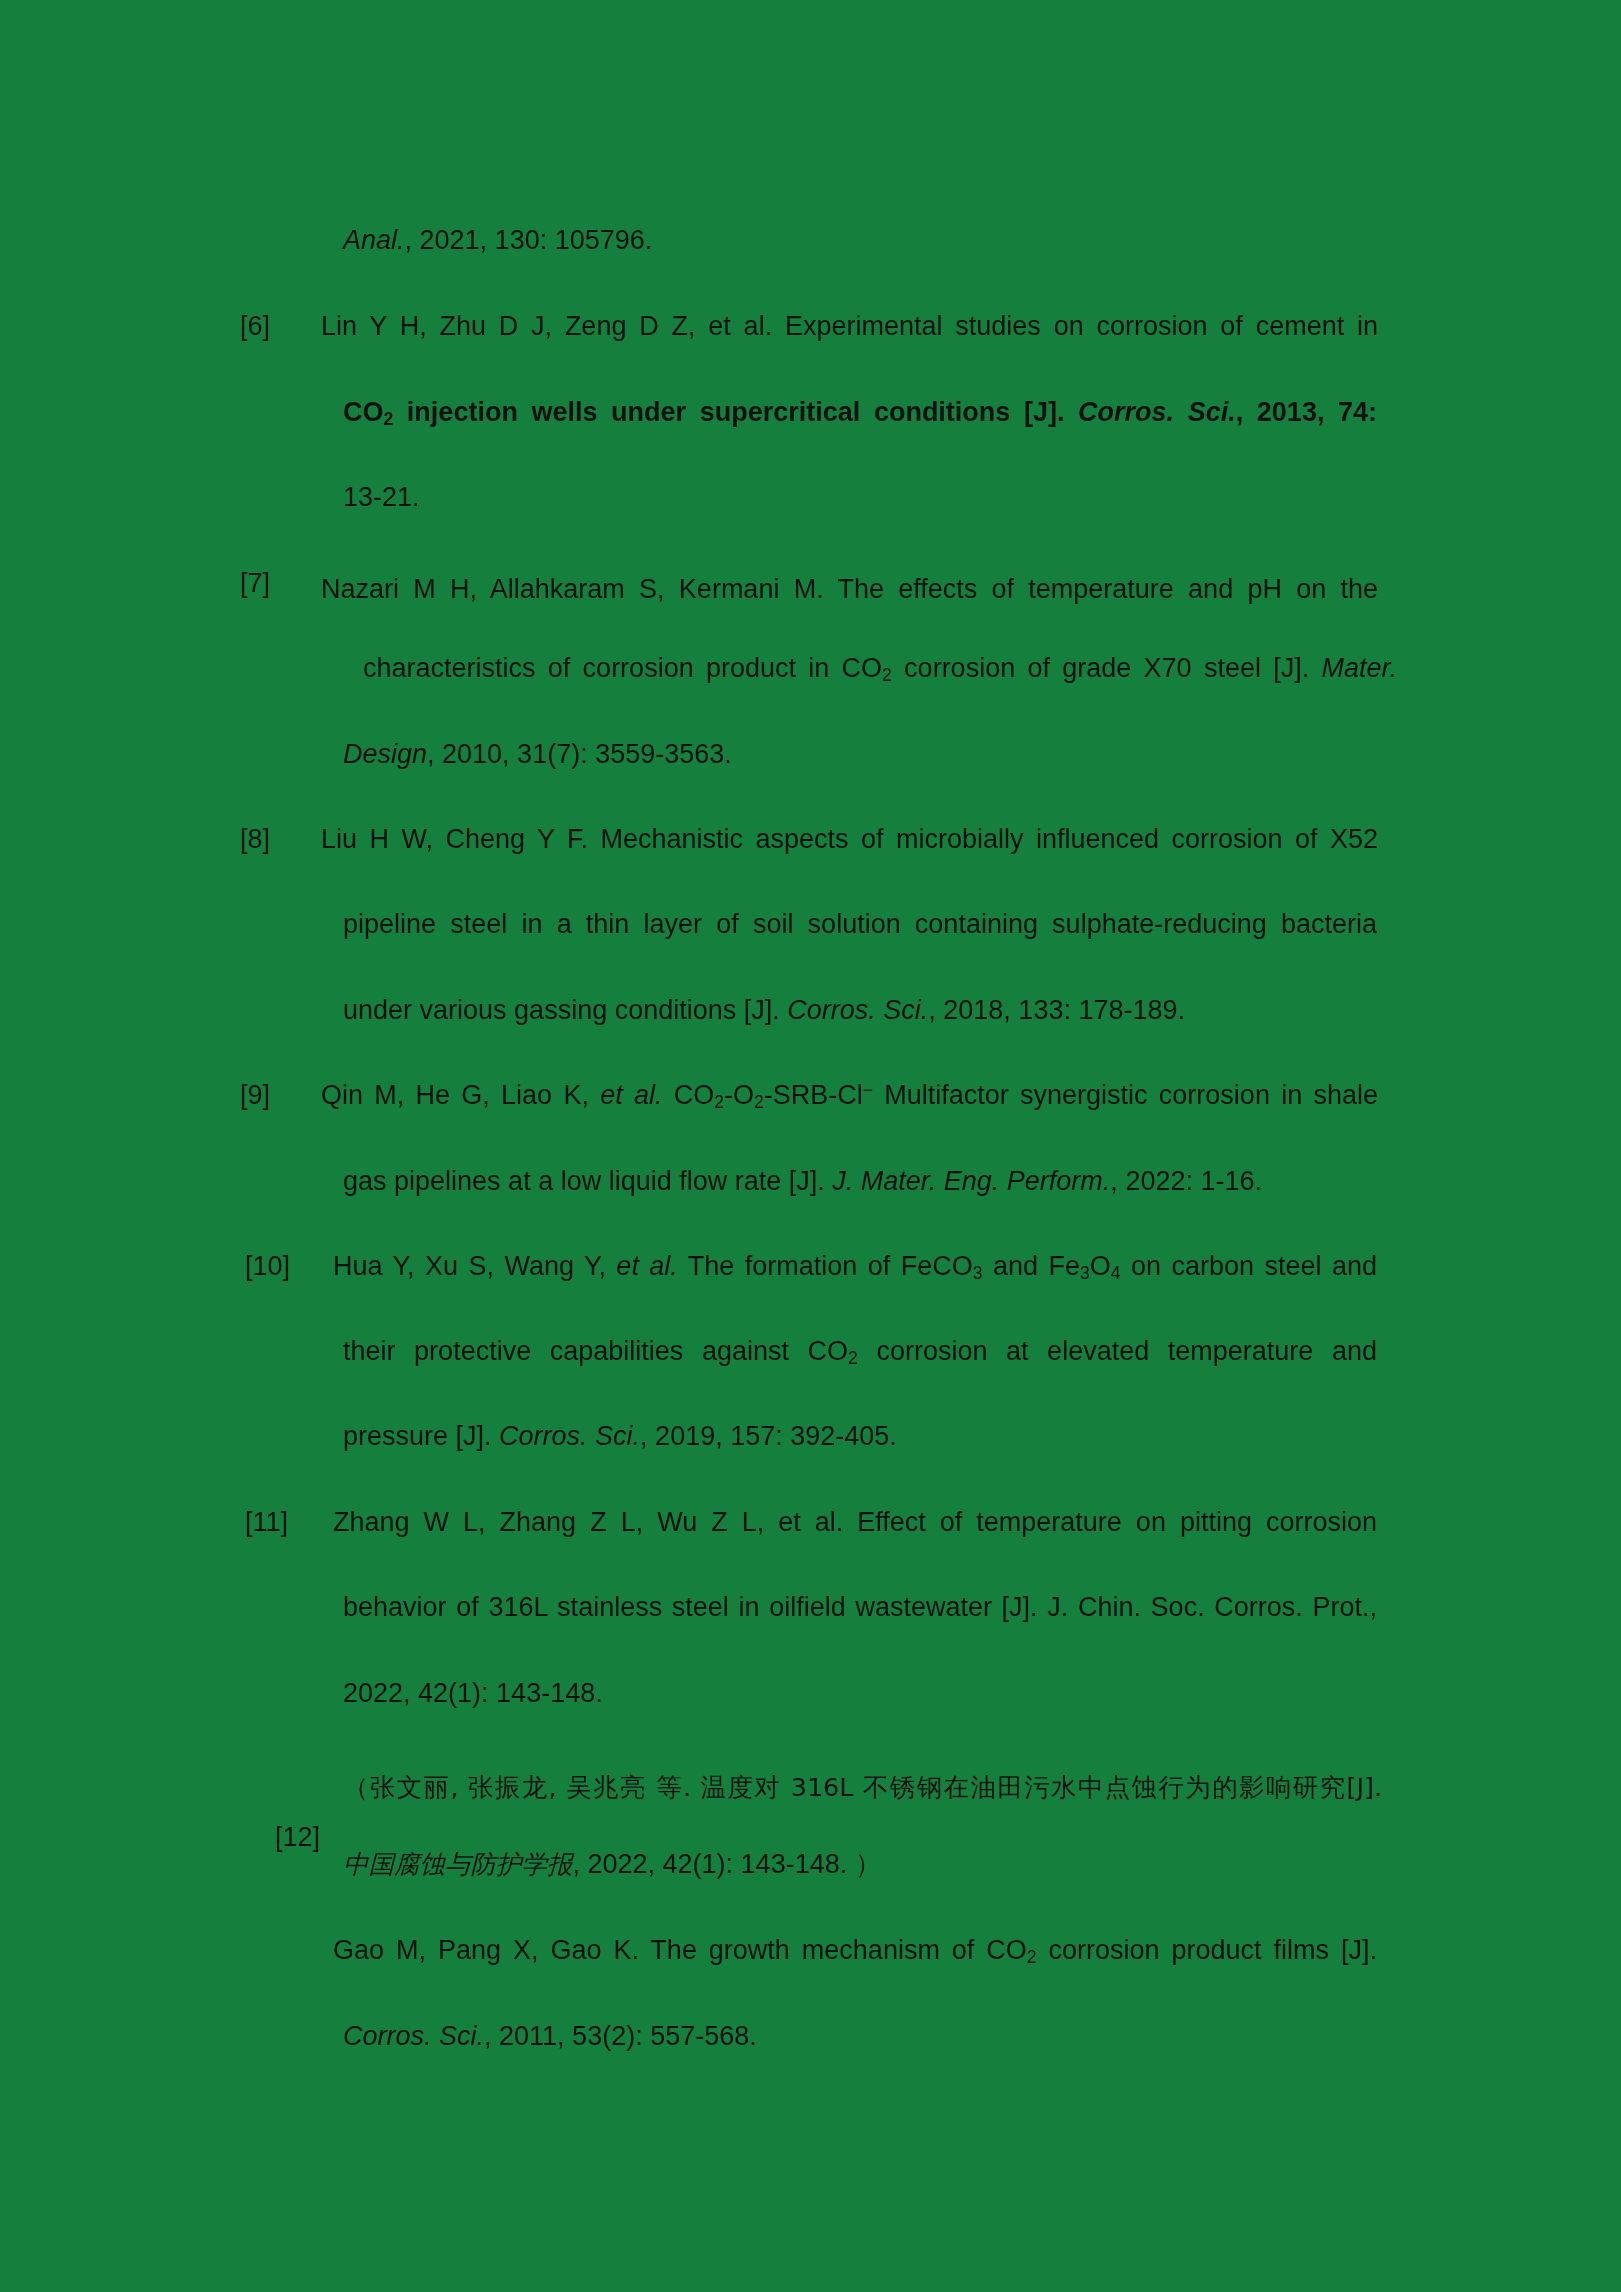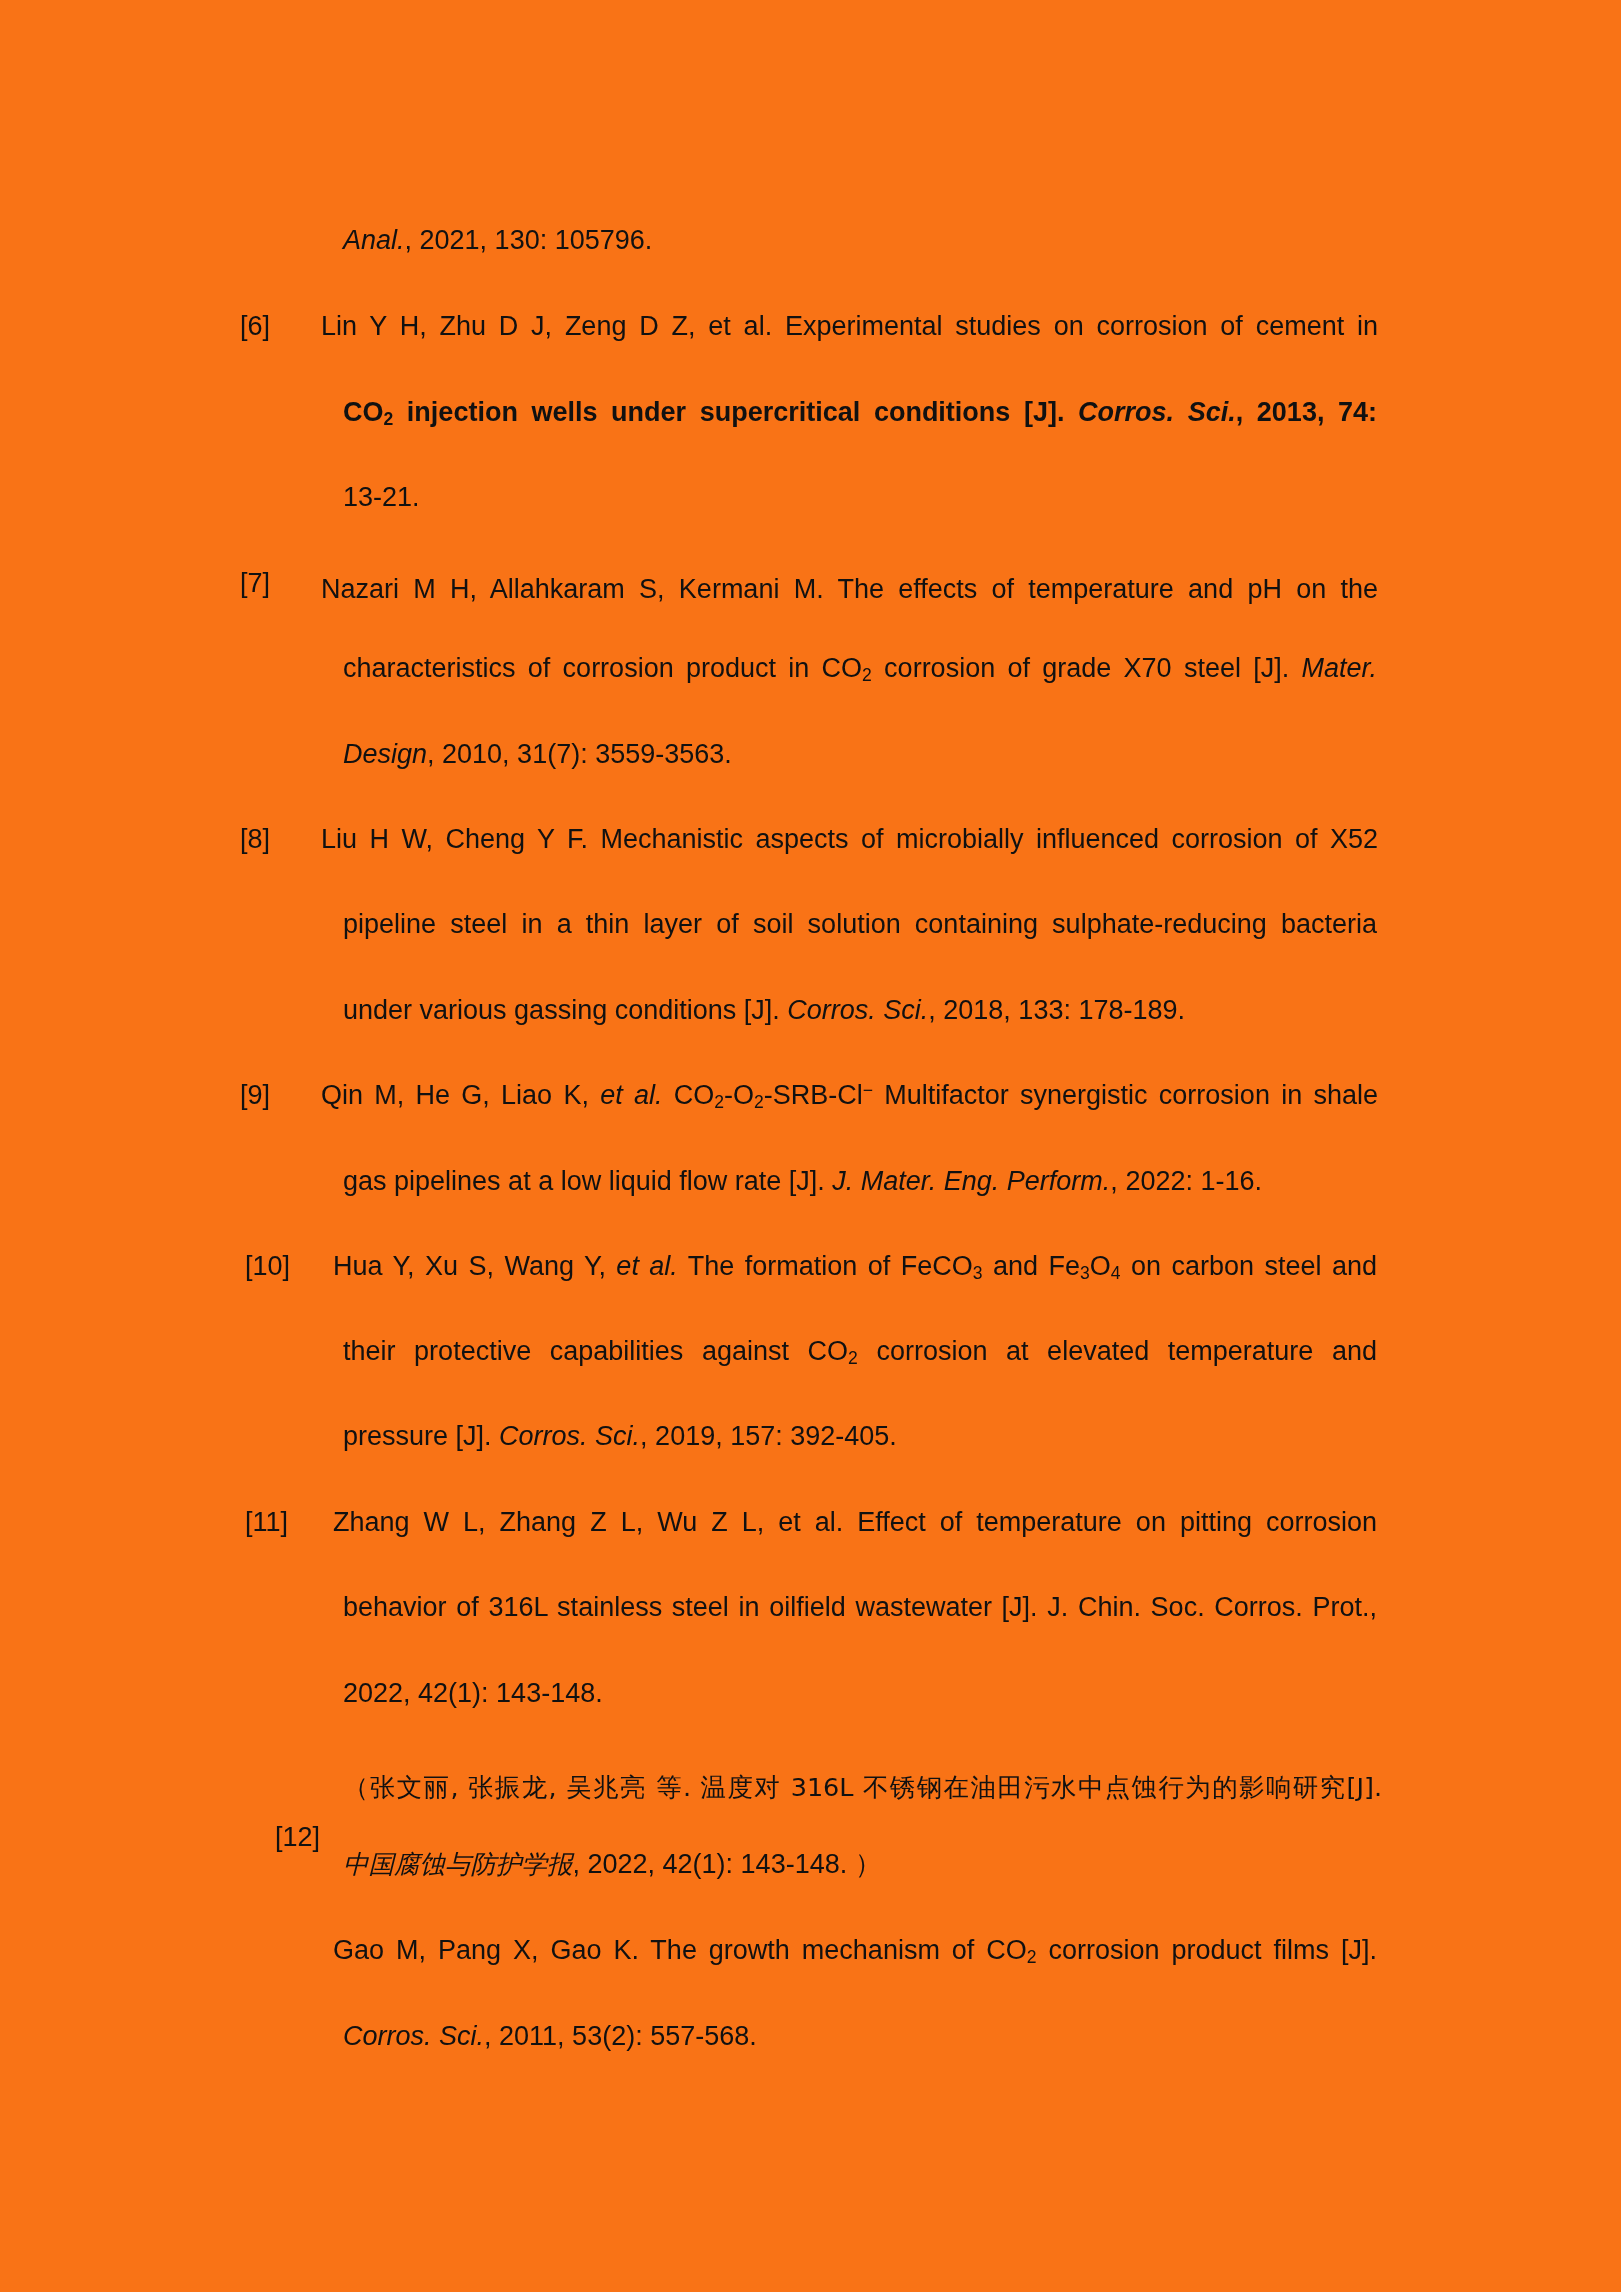--- a/index.html
+++ b/index.html
@@ -1,17 +1,17 @@
 <!DOCTYPE html>
 <html><head>
 <meta charset="utf-8">
 <style>
   html, body { margin: 0; padding: 0; background: #ffffff; }
   body { width: 1621px; height: 2293px; position: relative; overflow: hidden; }
-  .page { position: absolute; left: 0; top: 0; width: 1621px; height: 2293px; background: #f97316; }
+  .page { position: absolute; left: 0; top: 0; width: 1621px; height: 2293px; background: #15803d; }
   .ln {
     position: absolute;
     font-family: "Liberation Sans", sans-serif;
     font-size: 27px;
     line-height: 31px;
     color: #111;
     white-space: nowrap;
     transform: translateY(-50%);
   }
   .ln.just { text-align: justify; text-align-last: justify; white-space: normal; }
@@ -30,21 +30,21 @@
     <i>Anal.</i><span>, 2021, 130: 105796.</span>
   </div>
 
   <div class="lbl" style="left:240px; top:326px;">[6]</div>
   <div class="ln just" style="left:321px; width:1057px; top:326px;">Lin Y H, Zhu D J, Zeng D Z, et al. Experimental studies on corrosion of cement in</div>
   <div class="ln just" style="left:343px; width:1034px; top:412px;font-weight:bold;">CO<sub>2</sub> injection wells under supercritical conditions [J]. <i>Corros. Sci.</i>, 2013, 74:</div>
   <div class="ln" style="left:343px; top:497px;">13-21.</div>
 
   <div class="lbl" style="left:240px; top:583px;">[7]</div>
   <div class="ln just" style="left:321px; width:1057px; top:589px;">Nazari M H, Allahkaram S, Kermani M. The effects of temperature and pH on the</div>
-  <div class="ln just" style="left:343px; width:1034px; top:668px;">characteristics of corrosion product in CO<sub>2</sub> corrosion of grade X70 steel [J]. <i>Mater.</i></div>
+  <div class="ln just" style="left:363px; width:1034px; top:668px;">characteristics of corrosion product in CO<sub>2</sub> corrosion of grade X70 steel [J]. <i>Mater.</i></div>
   <div class="ln" style="left:343px; top:754px;"><i>Design</i>, 2010, 31(7): 3559-3563.</div>
 
   <div class="lbl" style="left:240px; top:839px;">[8]</div>
   <div class="ln just" style="left:321px; width:1057px; top:839px;">Liu H W, Cheng Y F. Mechanistic aspects of microbially influenced corrosion of X52</div>
   <div class="ln just" style="left:343px; width:1034px; top:924px;">pipeline steel in a thin layer of soil solution containing sulphate-reducing bacteria</div>
   <div class="ln" style="left:343px; top:1010px;">under various gassing conditions [J]. <i>Corros. Sci.</i>, <span>2018, 133: 178-189.</span></div>
 
   <div class="lbl" style="left:240px; top:1095px;">[9]</div>
   <div class="ln just" style="left:321px; width:1057px; top:1095px;">Qin M, He G, Liao K, <i>et al.</i> CO<sub>2</sub>-O<sub>2</sub>-SRB-Cl<sup>−</sup> Multifactor synergistic corrosion in shale</div>
   <div class="ln" style="left:343px; top:1181px;">gas pipelines at a low liquid flow rate [J]. <i>J. Mater. Eng. Perform.</i>, <span>2022: 1-16.</span></div>

